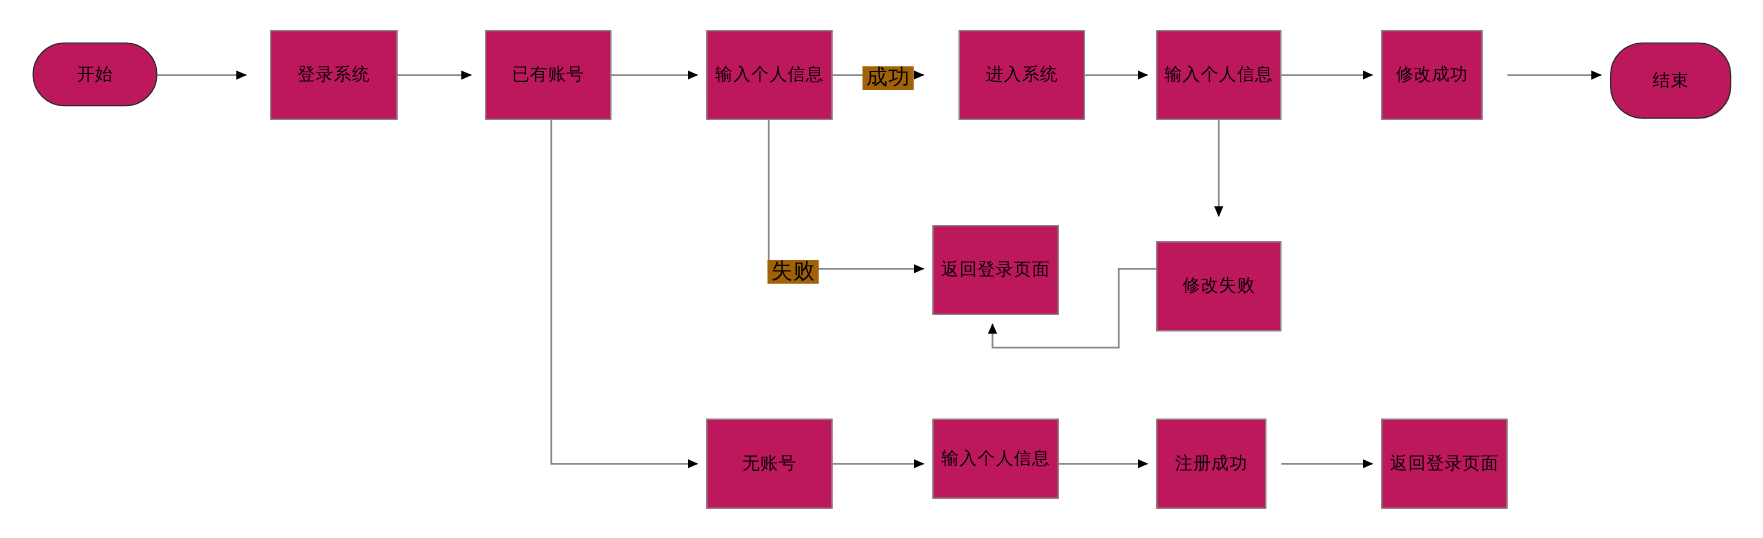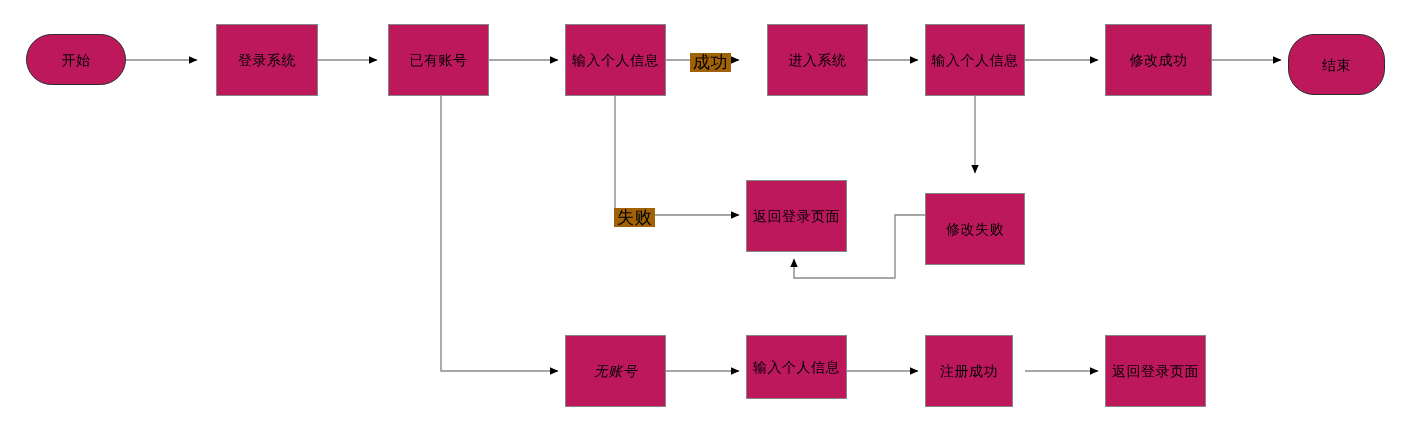--- a/index.html
+++ b/index.html
@@ -94,33 +94,33 @@
       </div>
       <div class="node" style="left: 565px; top: 24px; width: 101px; height: 72px;">
         <span>输入个人信息</span>
       </div>
       <div class="node" style="left: 746px; top: 24px; width: 101px; height: 72px; margin-left: 21px;">
         <span>进入系统</span>
       </div>
       <div class="node" style="left: 925px; top: 24px; width: 100px; height: 72px;">
         <span>输入个人信息</span>
       </div>
-      <div class="node" style="left: 1105px; top: 24px; width: 107px; height: 72px;">
+      <div class="node" style="left: 1105px; top: 24px; width: 81px; height: 72px;">
         <span>修改成功</span>
       </div>
       <div class="node terminator" style="left: 1288px; top: 34px; width: 97px; height: 61px;">
         <span>结束</span>
       </div>
       <div class="node" style="left: 746px; top: 180px; width: 101px; height: 72px;">
         <span>返回登录页面</span>
       </div>
       <div class="node" style="left: 925px; top: 180px; width: 100px; height: 72px; margin-top: 13px;">
         <span>修改失败</span>
       </div>
-      <div class="node" style="left: 565px; top: 335px; width: 101px; height: 72px; font-style: italic;">
+      <div class="node" style="left: 565px; top: 335px; width: 101px; height: 72px;">
         <span>无账号</span>
       </div>
       <div class="node" style="left: 746px; top: 335px; width: 101px; height: 64px;">
         <span>输入个人信息</span>
       </div>
       <div class="node" style="left: 925px; top: 335px; width: 88px; height: 72px;">
         <span>注册成功</span>
       </div>
       <div class="node" style="left: 1105px; top: 335px; width: 101px; height: 72px;">
         <span>返回登录页面</span>

